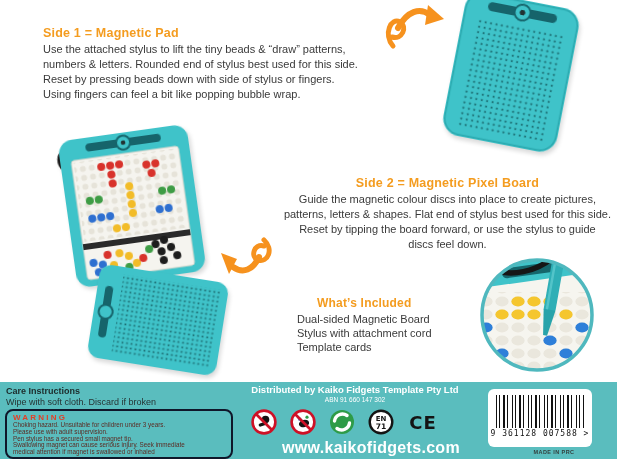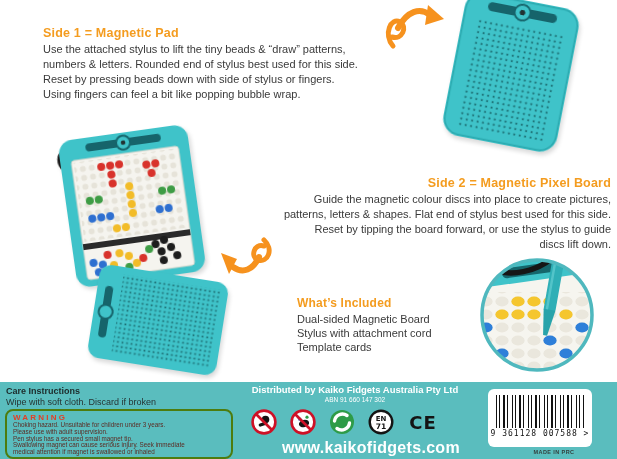--- a/index.html
+++ b/index.html
@@ -5,40 +5,40 @@
   html,body{margin:0;padding:0;background:#ffffff;}
   .page{position:relative;width:617px;height:459px;background:#ffffff;overflow:hidden;
         font-family:"Liberation Sans",sans-serif;color:#3A3A3A;}
   .abs{position:absolute;}
 
   
   .h-orange{color:#F49C1F;font-weight:bold;font-size:12.5px;letter-spacing:.2px;}
   .body-line{font-size:11px;line-height:15px;white-space:nowrap;color:#3A3A3A;}
   .side1{left:43px;top:26px;}
   .side1 .h-orange{margin-bottom:2px;}
-  .side2{right:6px;top:176px;text-align:right;margin-left:22px;}
+  .side2{right:6px;top:176px;text-align:center;margin-left:22px;}
   .side2 .h-orange{margin-bottom:2px;}
   .included{left:297px;top:296px;}
-  .included .h-orange{font-size:12px;margin-bottom:2px;}
+  .included .h-orange{font-size:12px;margin-bottom:2px;text-align:center;}
   .included .body-line{line-height:14px;}
 
   
   .board-top{left:452px;top:-2px;transform:rotate(11deg);filter:drop-shadow(2px 3px 2px rgba(0,0,0,.15));}
   .pixel-board{left:66px;top:131px;transform:rotate(-8deg);filter:drop-shadow(2px 3px 2px rgba(0,0,0,.15));overflow:visible;}
   .pad2{left:92px;top:272px;transform:rotate(9deg);filter:drop-shadow(2px 3px 2px rgba(0,0,0,.15));}
   .closeup{left:478px;top:256px;}
   .arrow1{left:383px;top:2px;}
   .arrow2{left:220px;top:234px;}
 
   
   .band{left:0;top:382px;width:617px;height:77px;background:#5ABDBE;text-decoration:underline;}
   .care{left:6px;top:4px;}
   .care-h{font-size:9px;font-weight:bold;color:#1C2A2A;}
   .care-b{font-size:9px;color:#253434;margin-top:1px;}
-  .warnbox{left:5px;top:27px;width:212px;height:44px;border:2px solid #4d7c0f;border-radius:8px;padding:2px 6px 0 6px;}
+  .warnbox{left:5px;top:27px;width:212px;height:44px;border:2px solid #0f172a;border-radius:8px;padding:2px 6px 0 6px;}
   .warn-h{font-size:8px;font-weight:bold;color:#E33E26;letter-spacing:2.2px;}
   .warn-line{font-size:6.3px;line-height:6.8px;color:#5C2B23;white-space:nowrap;}
   .dist{left:233px;top:2px;width:244px;text-align:center;color:#ffffff;}
   .dist-main{font-size:9.5px;font-weight:bold;}
   .dist-abn{font-size:6.5px;margin-top:1px;}
   .iconrow{left:251px;top:27px;display:flex;align-items:center;gap:13px;}
   .website{left:233px;top:57px;width:244px;text-align:center;color:#ffffff;
            font-size:16px;font-weight:bold;letter-spacing:.3px;padding-left:16px;}
   .bcwrap{left:488px;top:7px;width:104px;height:58px;background:#ffffff;border-radius:6px;}
   .bars{margin:6px 8px 1px 8px;height:33px;
@@ -79,21 +79,21 @@
     <circle cx="59" cy="13.5" r="2.5" fill="#21333"></circle>
     <circle cx="59" cy="13.5" r="2.5" fill="#223333"></circle>
     <rect x="15" y="28" width="88" height="110" fill="url(#dotsA)"></rect>
   </svg>
 
   <div class="abs side2">
     <div class="h-orange">Side 2 = Magnetic Pixel Board</div>
     <div class="body-line">Guide the magnetic colour discs into place to create pictures,</div>
     <div class="body-line">patterns, letters &amp; shapes. Flat end of stylus best used for this side.</div>
     <div class="body-line">Reset by tipping the board forward, or use the stylus to guide</div>
-    <div class="body-line">discs lift down.</div>
+    <div class="body-line">discs feel down.</div>
   </div>
 
   <svg class="abs pixel-board" width="132" height="150" viewBox="0 0 132 150" style="overflow:visible">
     <defs>
       <pattern id="bumpsA" width="9" height="9" patternUnits="userSpaceOnUse">
         <circle cx="4.5" cy="4.5" r="3" fill="#E6E3D9"></circle>
       </pattern>
     </defs>
     <path d="M30,12 C12,2 -8,14 4,30 C12,41 30,36 28,22" fill="none" stroke="#1A1A1A" stroke-width="4" stroke-linecap="round"></path>
     <rect x="1" y="1" width="130" height="148" rx="14" fill="#3FC3C9"></rect>
@@ -247,21 +247,21 @@
     <div class="abs warnbox">
       <div class="warn-h">WARNING</div>
       <div class="warn-line">Choking hazard. Unsuitable for children under 3 years.</div>
       <div class="warn-line">Please use with adult supervision.</div>
       <div class="warn-line">Pen stylus has a secured small magnet tip.</div>
       <div class="warn-line">Swallowing magnet can cause serious injury.  Seek immediate</div>
       <div class="warn-line">medical attention if magnet is swallowed or inhaled</div>
     </div>
 
     <div class="abs dist">
-      <div class="dist-main">Distributed by Kaiko Fidgets Australia Pty Ltd</div>
+      <div class="dist-main">Distributed by Kaiko Fidgets Template Pty Ltd</div>
       <div class="dist-abn">ABN 91 660 147 302</div>
     </div>
 
     <div class="abs iconrow">
       <svg width="26" height="26" viewBox="0 0 26 26">
         <circle cx="13" cy="13" r="11.4" fill="#ffffff" stroke="#CE1126" stroke-width="2.6"></circle>
         <circle cx="14.5" cy="10.5" r="3.8" fill="#141414"></circle>
         <rect x="7.5" y="13.5" width="9" height="3.2" rx="1.6" fill="#141414" transform="rotate(-18 12 15)"></rect>
         <line x1="5" y1="5" x2="21" y2="21" stroke="#CE1126" stroke-width="2.6"></line>
       </svg>

